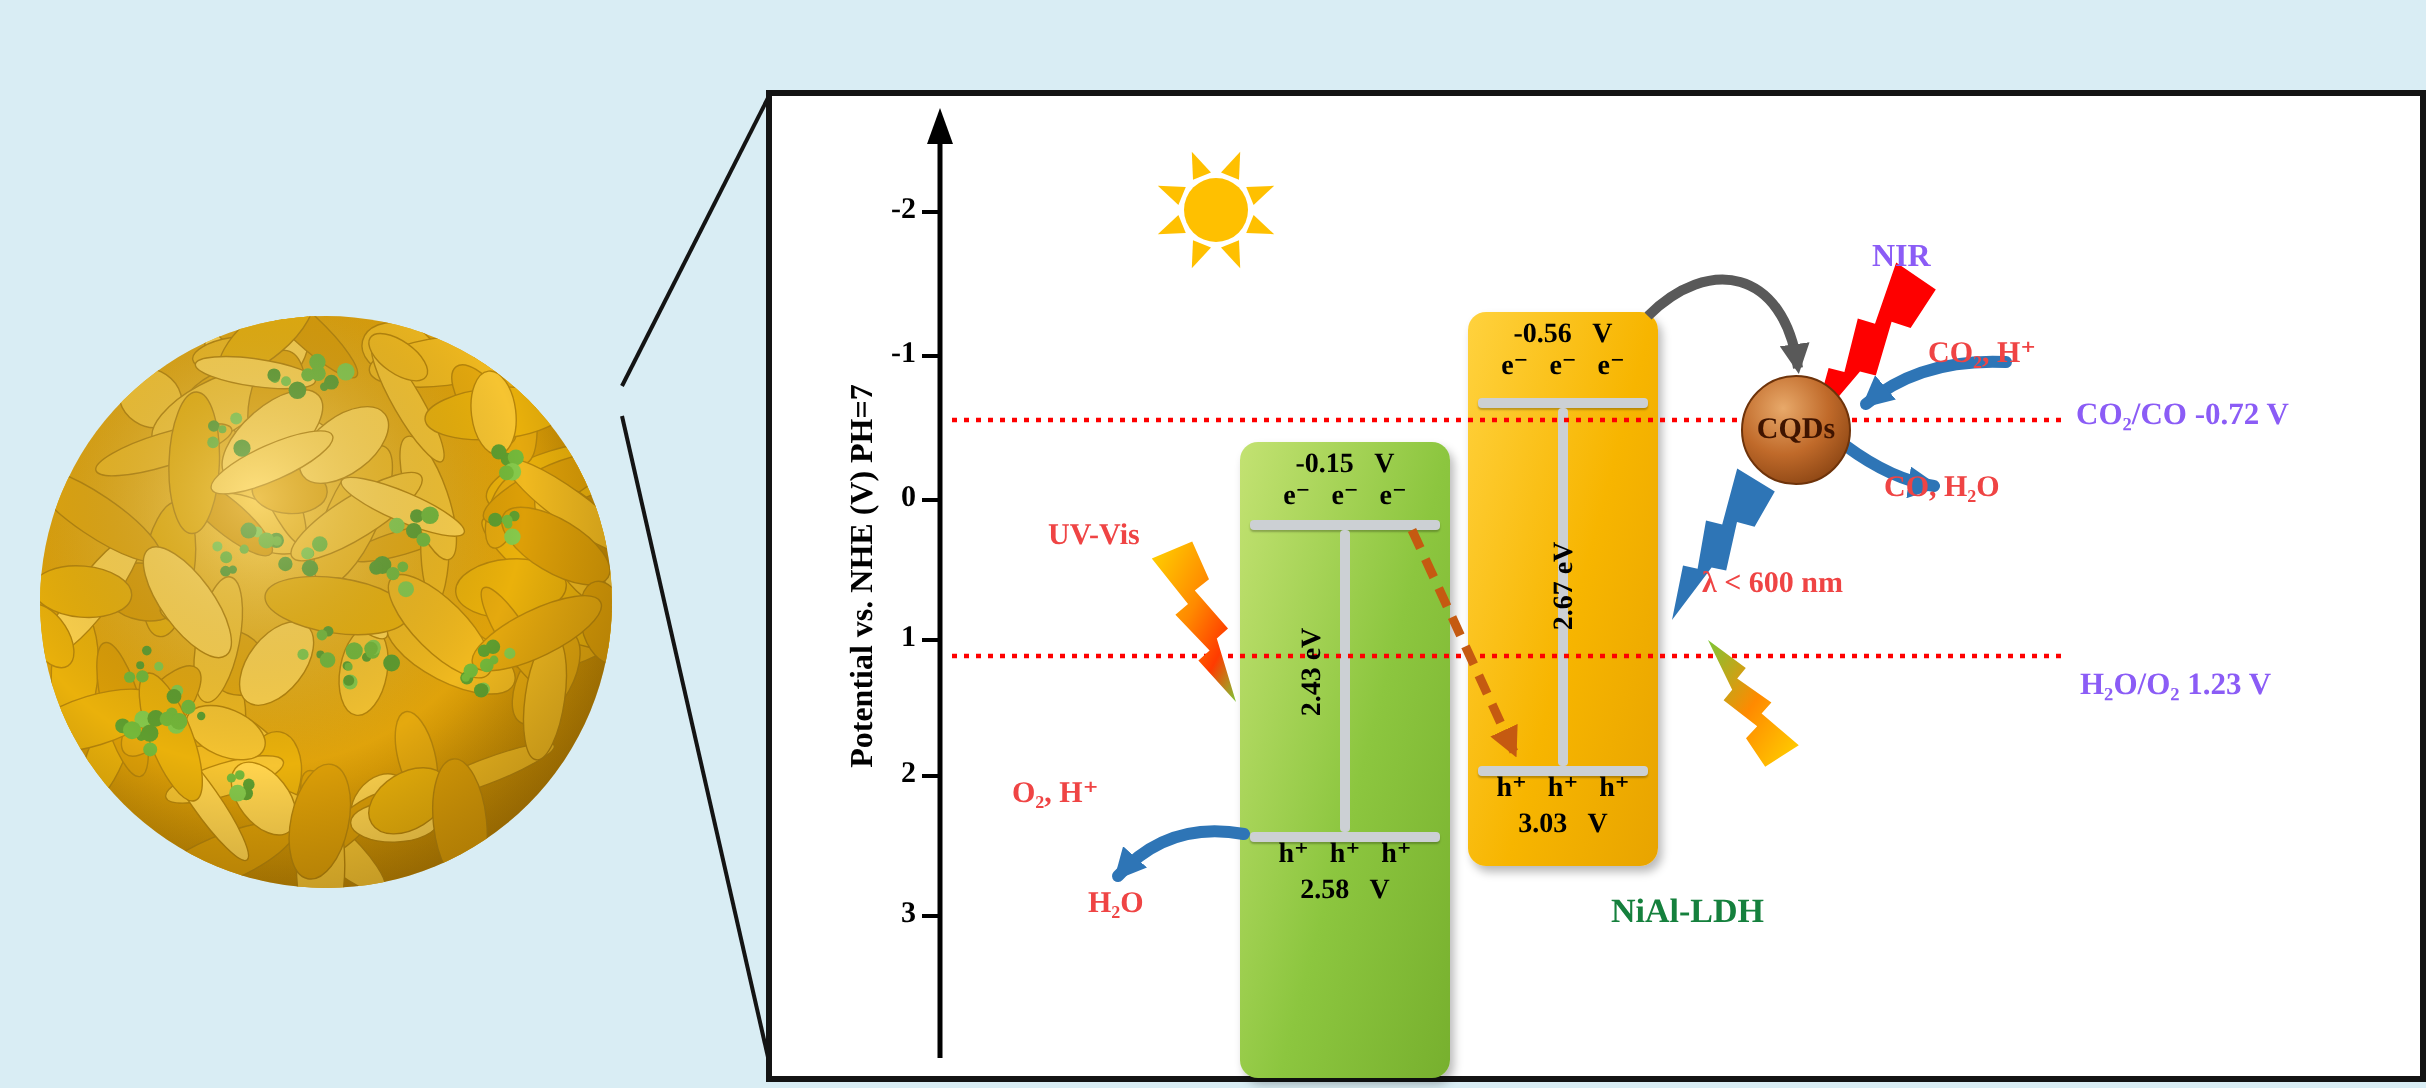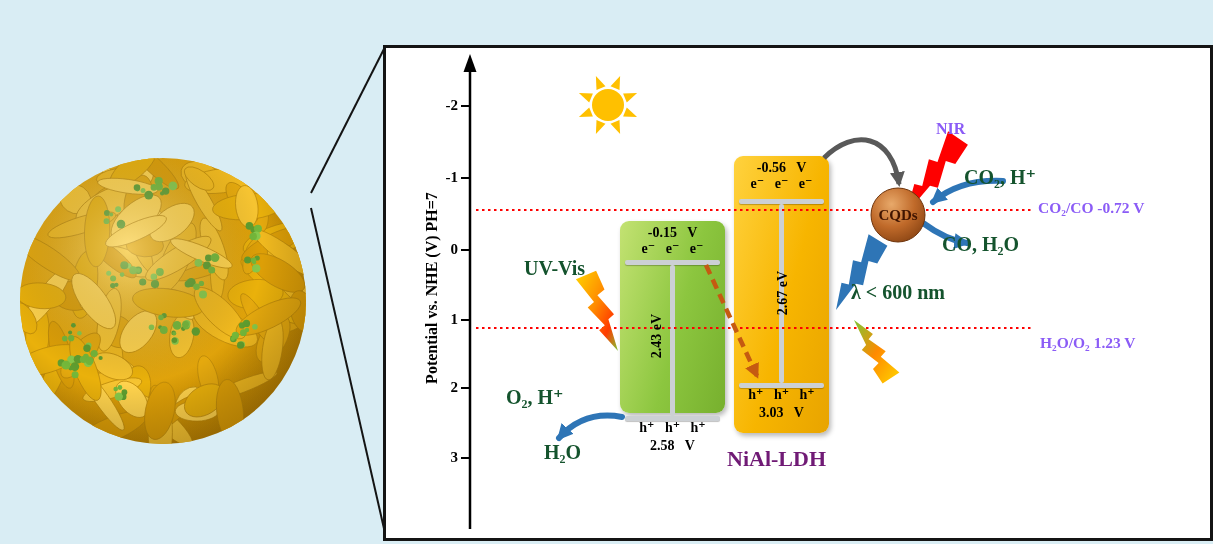--- a/index.html
+++ b/index.html
@@ -5,34 +5,34 @@
   html,body{margin:0;padding:0;width:1213px;height:544px;background:#d9edf4;
     font-family:"Liberation Serif","DejaVu Serif",serif;overflow:hidden;position:relative}
   #page{position:absolute;inset:0;width:1213px;height:544px}
   #scene{position:absolute;left:0;top:0;z-index:0}
   #panel{position:absolute;left:383px;top:45px;width:824px;height:490px;background:#ffffff;
     border:3px solid #141414;z-index:1}
   #panel svg{position:absolute;left:0;top:0;pointer-events:none}
   #svg-below{z-index:1}
   #svg-above{z-index:3}
   .band{position:absolute;border-radius:9px;z-index:2;box-shadow:2px 3px 5px rgba(0,0,0,.28)}
-  #bi-bar{left:234px;top:173px;width:105px;height:192px;
+  #bi-bar{left:234px;top:173px;width:105px;height:318px;
     background:linear-gradient(105deg,#c3e272 0%,#8cc63f 55%,#77b02e 100%)}
   #ldh-bar{left:348px;top:108px;width:95px;height:277px;
     background:linear-gradient(105deg,#ffd23e 0%,#f7b500 55%,#e8a400 100%)}
   .hline{position:absolute;left:5px;right:5px;height:5px;background:#ccd0d4;border-radius:2px;
     box-shadow:0 1px 1px rgba(0,0,0,.25)}
   .vstripe{position:absolute;width:5px;background:#ccd0d4;left:calc(50% - 2.5px);border-radius:2px}
   .bandrow{position:absolute;width:100%;text-align:center;font-weight:bold;font-size:14px;color:#000;
     line-height:16px;word-spacing:7px}
-  .txt{position:absolute;font-weight:bold;font-size:20px;color:#14532d;white-space:nowrap;z-index:4;line-height:16px}
+  .txt{position:absolute;font-weight:bold;font-size:15px;color:#ef4444;white-space:nowrap;z-index:4;line-height:16px}
   .red{color:#8b5cf6}
   .rot{transform:rotate(-90deg);transform-origin:center;text-align:center}
   .gapl{position:absolute;width:70px;font-weight:bold;font-size:14px;color:#000;z-index:4}
-  .bname{position:absolute;width:155px;text-align:left;font-weight:bold;font-size:22px;color:#701a75;z-index:4}
+  .bname{position:absolute;width:155px;text-align:right;font-weight:bold;font-size:17px;color:#15803d;z-index:4}
   .tick{position:absolute;left:38px;width:34px;text-align:right;font-weight:bold;font-size:15px;z-index:4}
   #axis-label{position:absolute;left:-102px;top:229px;width:300px;height:22px;text-align:center;
     font-weight:bold;font-size:16px;transform:rotate(-90deg);transform-origin:center;z-index:4}
   #cqds-label{position:absolute;left:485px;top:159px;width:54px;text-align:center;font-weight:bold;
     font-size:15px;color:#3f1400;z-index:4}
 </style>
 </head>
 <body>
 
 <div id="page">

